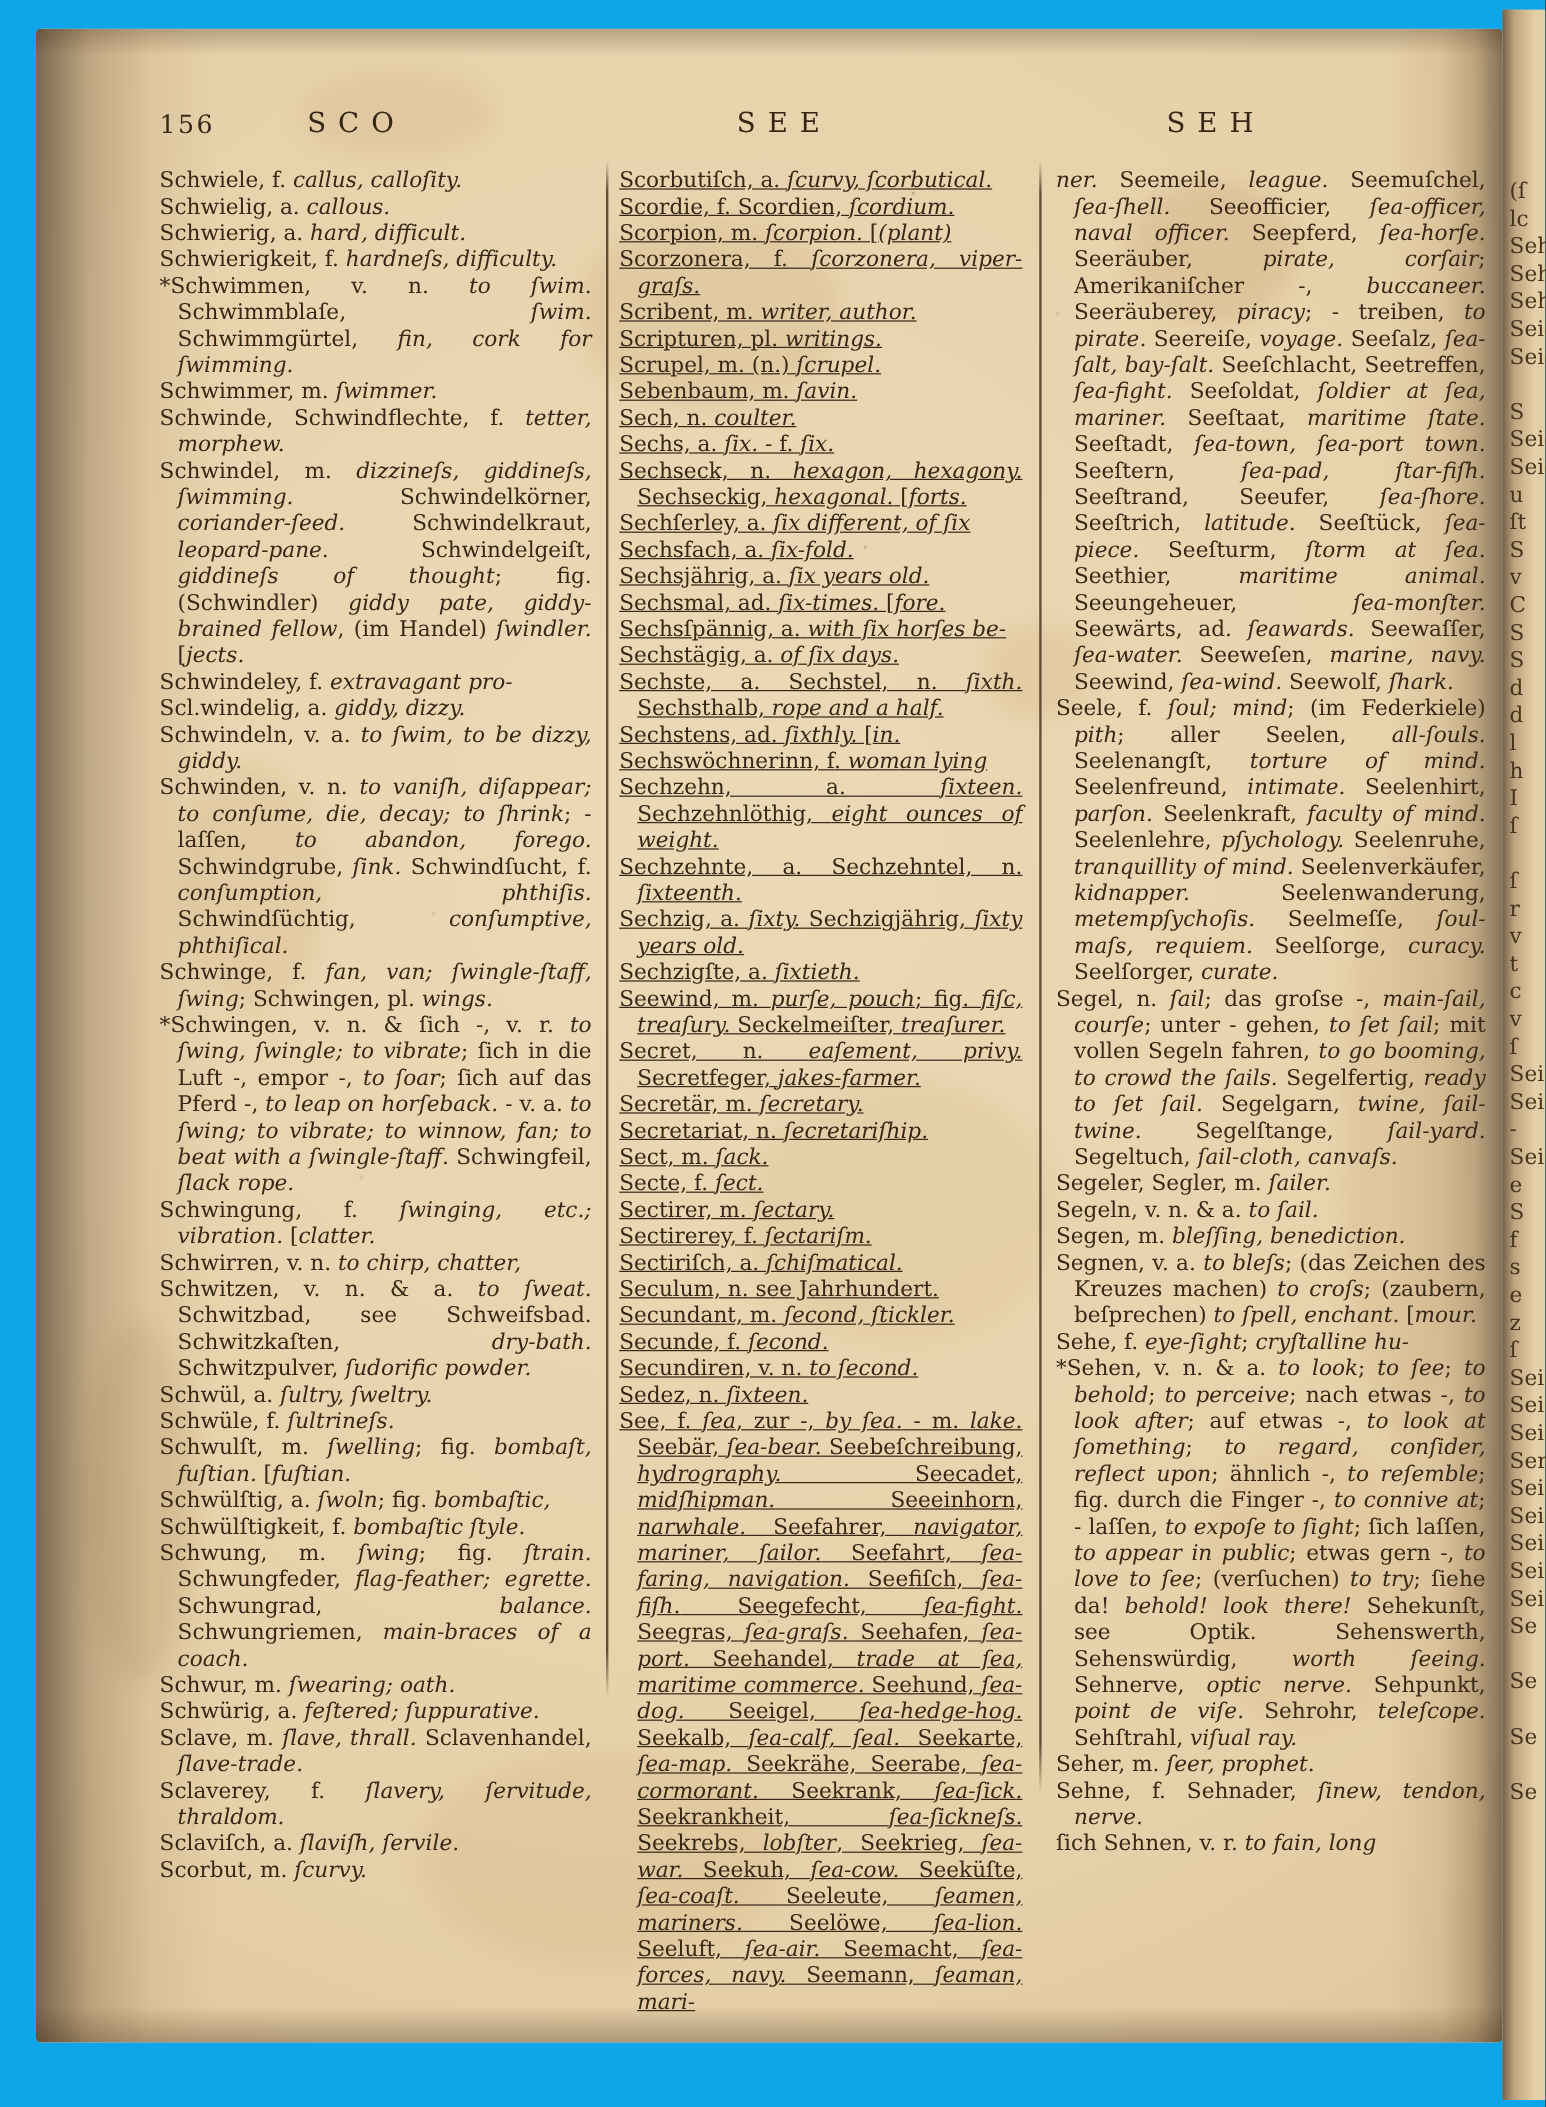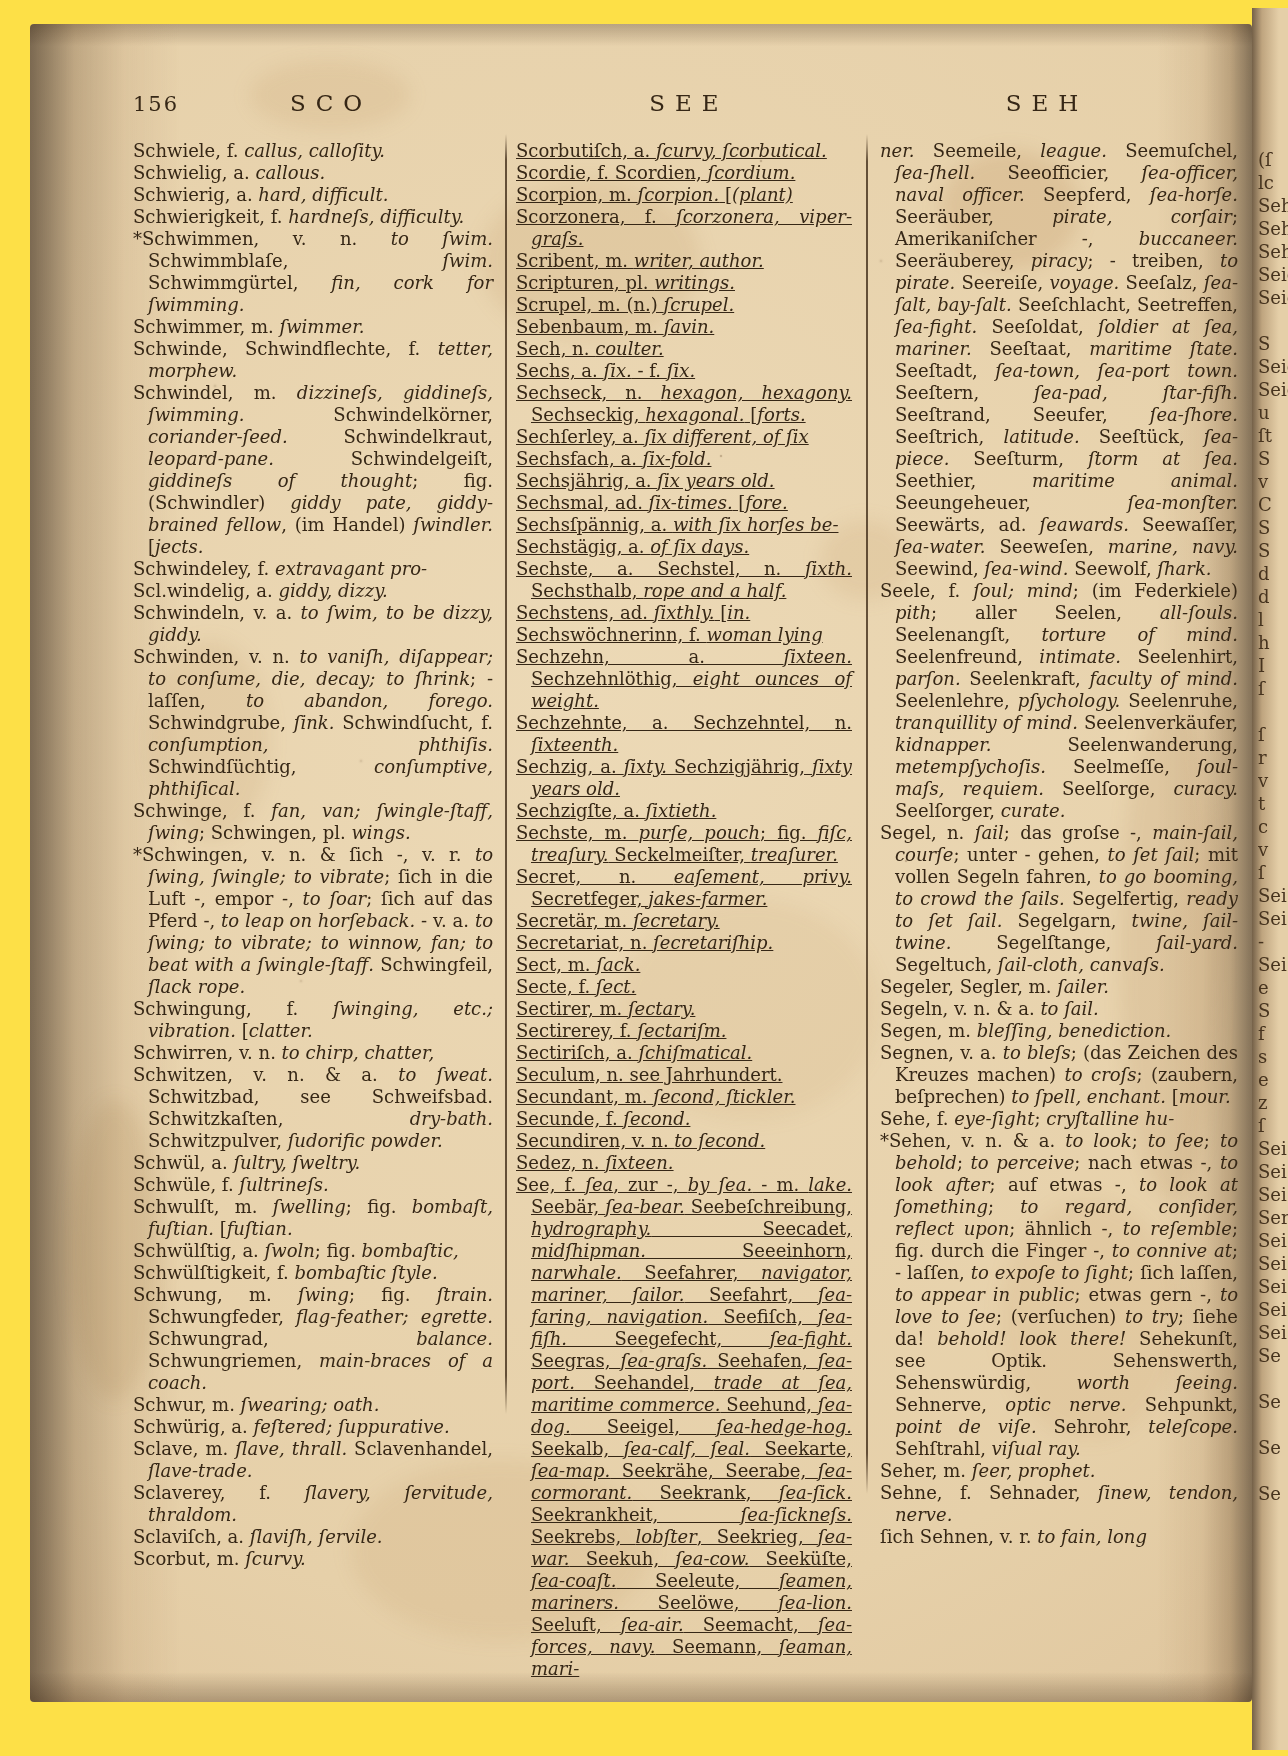--- a/index.html
+++ b/index.html
@@ -1,17 +1,17 @@
 <!DOCTYPE html>
 <html><head>
 <meta charset="utf-8">
 <style>
   html,body{margin:0;padding:0;background:#0d0804;}
   .frame{position:relative;width:1288px;height:1756px;overflow:hidden;
-         background:#fde047;font-family:"DejaVu Serif","Liberation Serif",serif;}
+         background:#0ea5e9;font-family:"DejaVu Serif","Liberation Serif",serif;}
   
   .paper-main{position:absolute;left:30px;top:24px;width:1222px;height:1678px;border-radius:4px;
     background:radial-gradient(130% 100% at 45% 40%, #ecd9b6 0%, #e6d0a9 55%, #ddc299 82%, #d0ae80 100%);}
   .paper-main::before{content:"";position:absolute;inset:0;border-radius:4px;
     background:
       linear-gradient(90deg, rgba(35,20,8,.55) 0, rgba(90,60,30,.28) 45px, rgba(150,110,70,.12) 95px, rgba(0,0,0,0) 150px),
       linear-gradient(270deg, rgba(35,20,8,.5) 0, rgba(100,68,36,.32) 22px, rgba(150,110,70,.14) 50px, rgba(0,0,0,0) 95px),
       linear-gradient(180deg, rgba(60,38,18,.28) 0, rgba(0,0,0,0) 22px),
       linear-gradient(0deg, rgba(60,38,18,.32) 0, rgba(0,0,0,0) 30px);}
   .paper-next{position:absolute;left:1252px;top:8px;width:36px;height:1742px;background:#e5cfa8;}
@@ -33,21 +33,21 @@
     box-shadow:214px 385px 2px rgba(80,50,25,.35),530px 300px 2px rgba(80,50,25,.3),
       720px 455px 1px rgba(80,50,25,.4),880px 260px 2px rgba(80,50,25,.3),
       1050px 640px 1px rgba(80,50,25,.4),300px 980px 2px rgba(80,50,25,.3),
       460px 1210px 1px rgba(80,50,25,.4),640px 1350px 2px rgba(80,50,25,.3),
       980px 1470px 2px rgba(80,50,25,.3),1180px 300px 1px rgba(80,50,25,.4),
       160px 1520px 2px rgba(80,50,25,.3),760px 160px 1px rgba(80,50,25,.4),
       555px 1555px 2px rgba(80,50,25,.28),905px 860px 1px rgba(80,50,25,.38),360px 760px 2px rgba(80,50,25,.3);}
   
   .ink{color:#362716;}
   .page-number{position:absolute;left:133px;top:92px;font-size:21px;letter-spacing:2px;}
-  .running-head{position:absolute;top:90px;width:150px;text-align:center;font-size:23px;letter-spacing:10px;}
+  .running-head{position:absolute;top:90px;width:150px;text-align:left;font-size:23px;letter-spacing:10px;}
   .rh-left{left:256px;} .rh-center{left:614px;} .rh-right{left:972px;}
   .vrule{position:absolute;width:2px;
     background:linear-gradient(180deg, rgba(60,40,20,0), rgba(62,42,22,.78) 2%, rgba(62,42,22,.78) 97%, rgba(60,40,20,0));}
   .vr1{left:505px;top:134px;height:1280px;}
   .vr2{left:866px;top:134px;height:1360px;}
   .col{position:absolute;top:140px;font-size:18px;line-height:22px;color:#362716;
        text-rendering:optimizeLegibility;}
   .c1{left:133px;width:360px;} .c2{left:516px;width:336px;text-decoration:underline;} .c3{left:880px;width:358px;}
   .entry{margin:0;text-align:justify;padding-left:15px;text-indent:-15px;overflow-wrap:break-word;}
   .it{font-style:italic;}
@@ -132,21 +132,21 @@
       <p class="entry"><span>Sechsmal, ad. </span><span class="it">ſix-times.</span><span> [</span><span class="it">fore.</span></p>
       <p class="entry"><span>Sechsſpännig, a. </span><span class="it">with ſix horſes be-</span></p>
       <p class="entry"><span>Sechstägig, a. </span><span class="it">of ſix days.</span></p>
       <p class="entry"><span>Sechste, a. Sechstel, n. </span><span class="it">ſixth.</span><span> Sechsthalb, </span><span class="it">rope and a half.</span></p>
       <p class="entry"><span>Sechstens, ad. </span><span class="it">ſixthly.</span><span> [</span><span class="it">in.</span></p>
       <p class="entry"><span>Sechswöchnerinn, f. </span><span class="it">woman lying</span></p>
       <p class="entry"><span>Sechzehn, a. </span><span class="it">ſixteen.</span><span> Sechzehnlöthig, </span><span class="it">eight ounces of weight.</span></p>
       <p class="entry"><span>Sechzehnte, a. Sechzehntel, n. </span><span class="it">ſixteenth.</span></p>
       <p class="entry"><span>Sechzig, a. </span><span class="it">ſixty.</span><span> Sechzigjährig, </span><span class="it">ſixty years old.</span></p>
       <p class="entry"><span>Sechzigſte, a. </span><span class="it">ſixtieth.</span></p>
-      <p class="entry"><span>Sechste, m. </span><span class="it">purſe, pouch</span><span>; fig. </span><span class="it">fiſc, treaſury.</span><span> Seckelmeiſter, </span><span class="it">treaſurer.</span></p>
+      <p class="entry"><span>Seewind, m. </span><span class="it">purſe, pouch</span><span>; fig. </span><span class="it">fiſc, treaſury.</span><span> Seckelmeiſter, </span><span class="it">treaſurer.</span></p>
       <p class="entry"><span>Secret, n. </span><span class="it">eaſement, privy.</span><span> Secretfeger, </span><span class="it">jakes-farmer.</span></p>
       <p class="entry"><span>Secretär, m. </span><span class="it">ſecretary.</span></p>
       <p class="entry"><span>Secretariat, n. </span><span class="it">ſecretariſhip.</span></p>
       <p class="entry"><span>Sect, m. </span><span class="it">ſack.</span></p>
       <p class="entry"><span>Secte, f. </span><span class="it">ſect.</span></p>
       <p class="entry"><span>Sectirer, m. </span><span class="it">ſectary.</span></p>
       <p class="entry"><span>Sectirerey, f. </span><span class="it">ſectariſm.</span></p>
       <p class="entry"><span>Sectiriſch, a. </span><span class="it">ſchiſmatical.</span></p>
       <p class="entry"><span>Seculum, n. see Jahrhundert.</span></p>
       <p class="entry"><span>Secundant, m. </span><span class="it">ſecond, ſtickler.</span></p>

